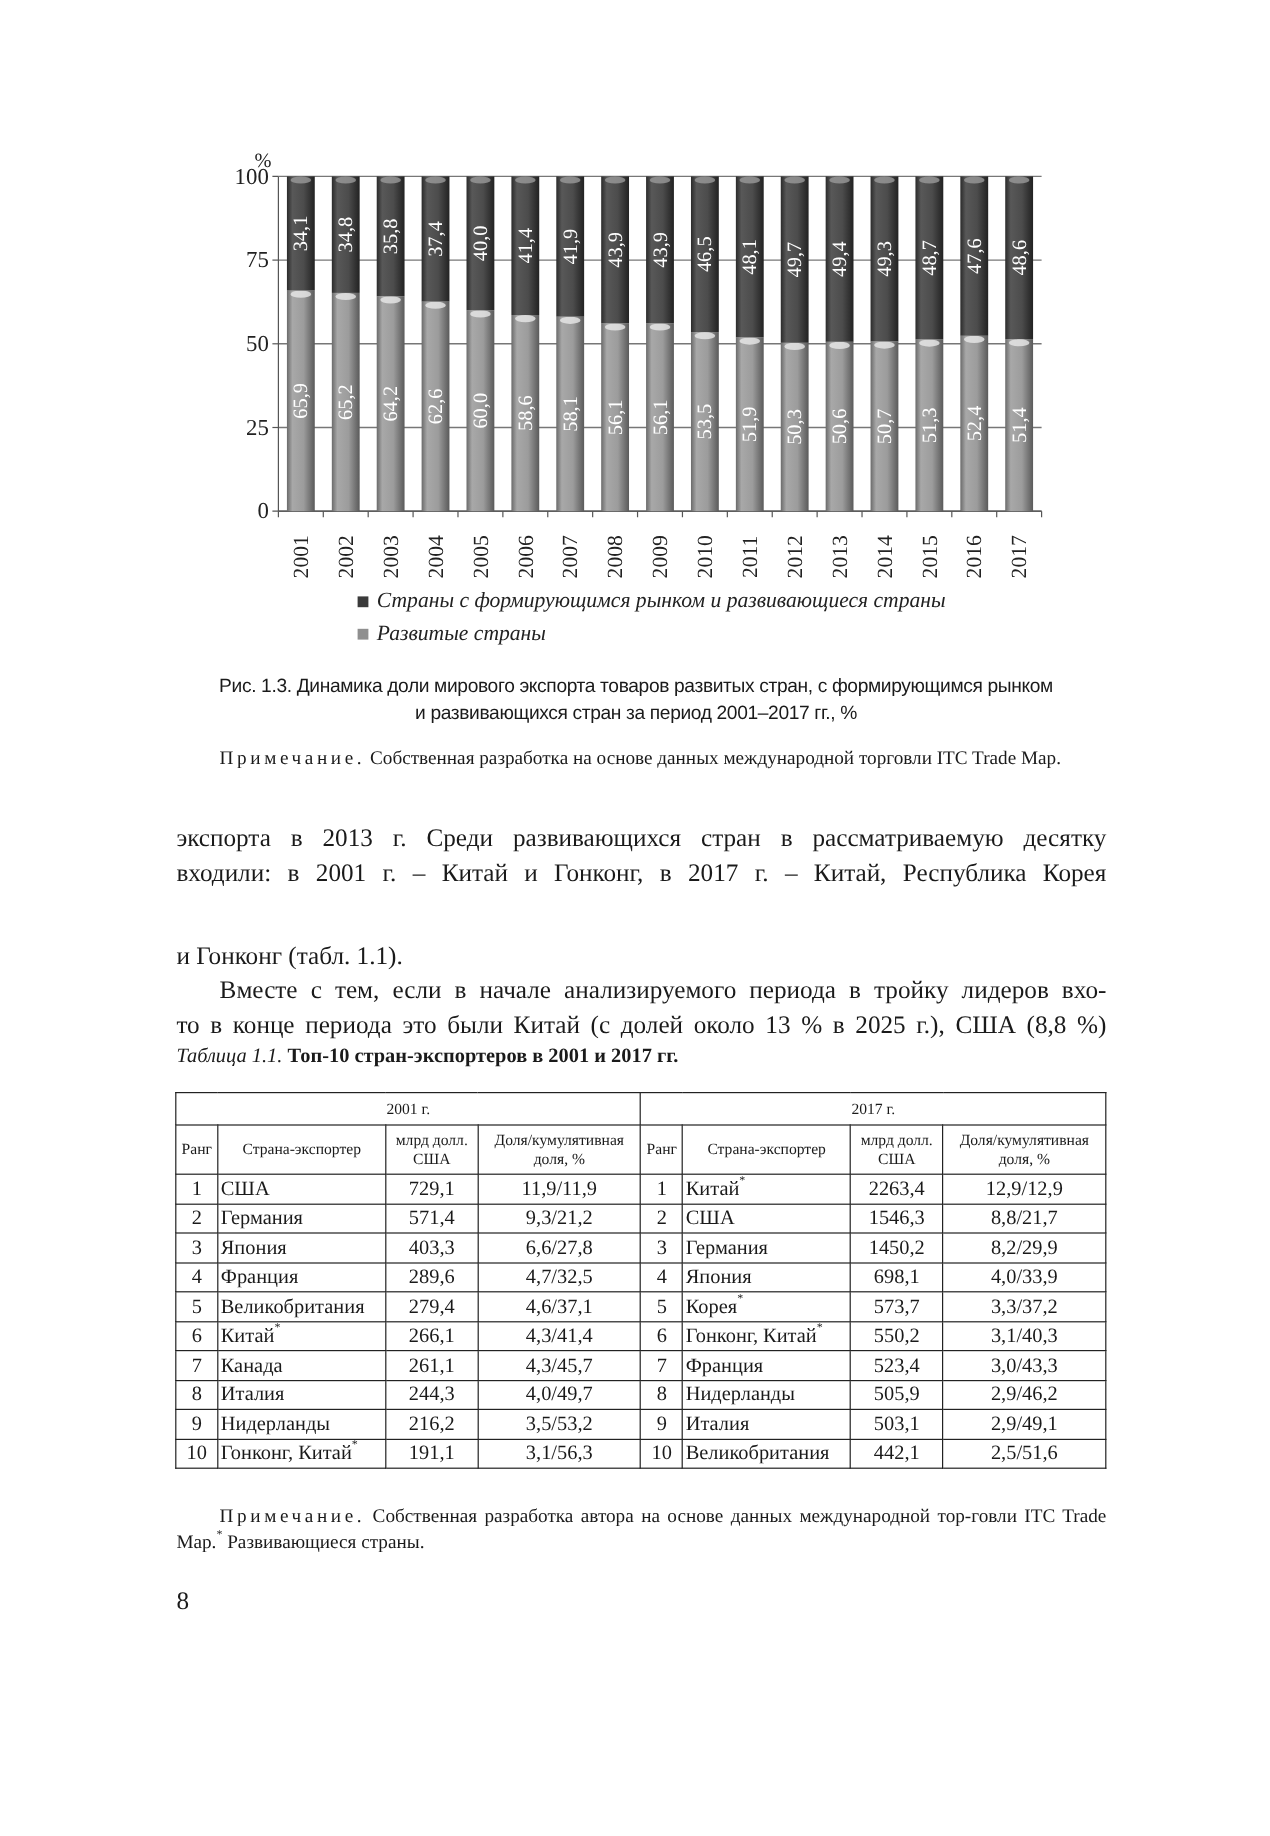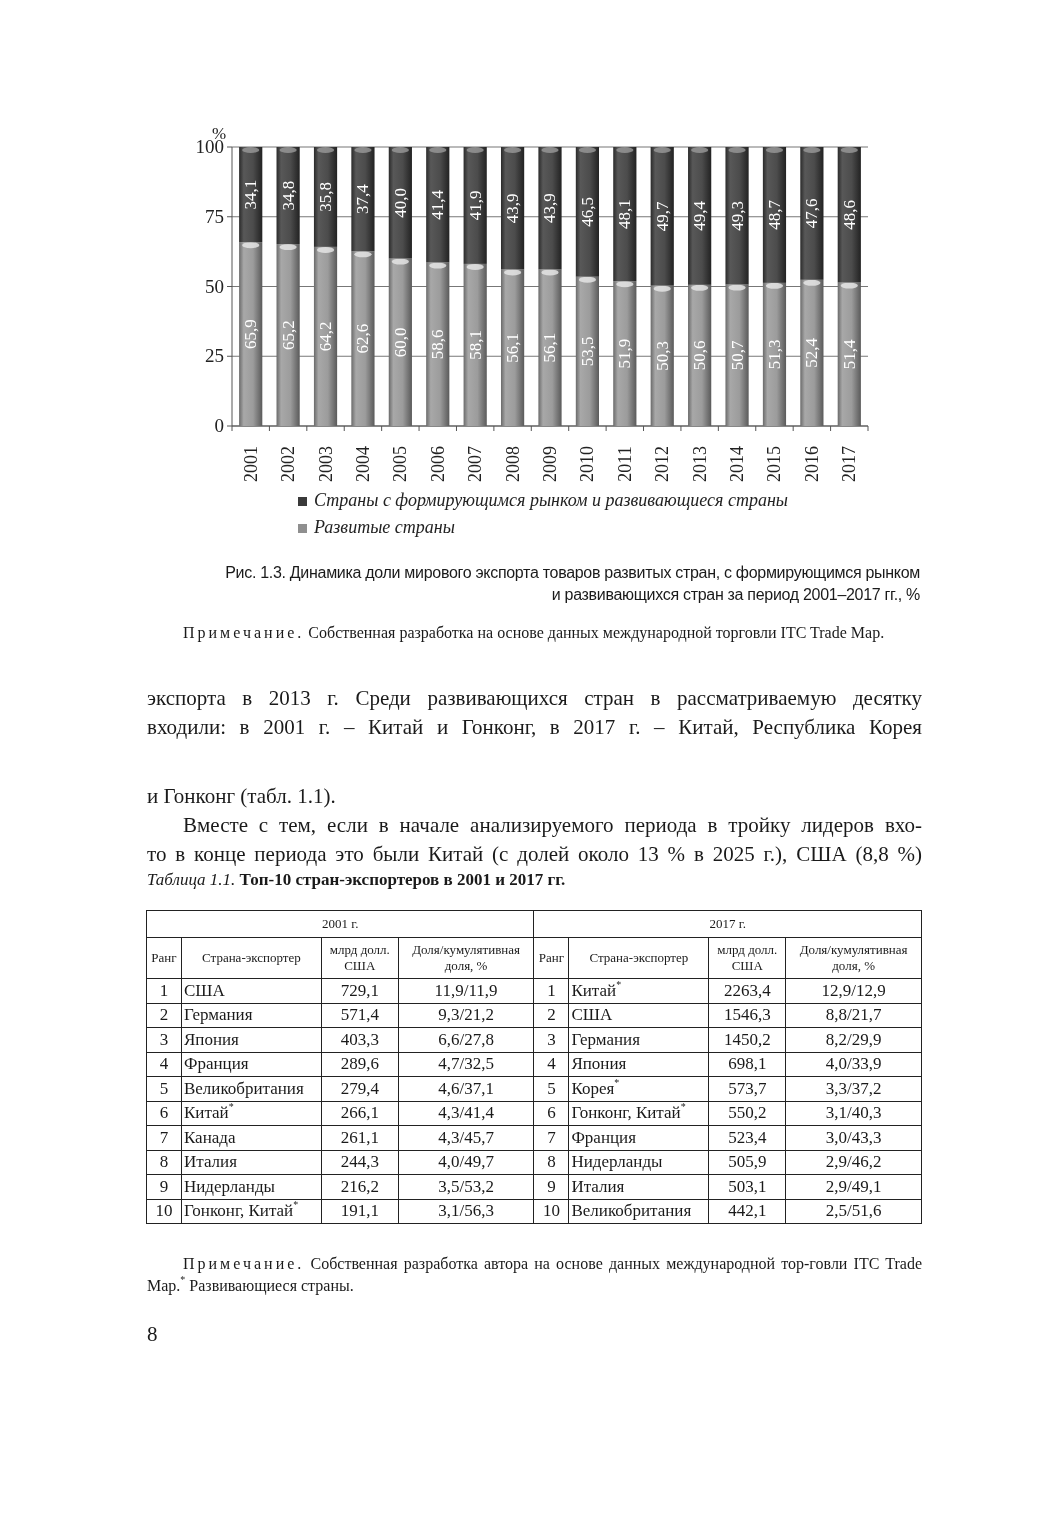--- a/index.html
+++ b/index.html
@@ -1,19 +1,19 @@
 <!DOCTYPE html>
 <html><head>
 <meta charset="utf-8">
 <style>
   html, body { margin: 0; padding: 0; background: #ffffff; }
   body { width: 1058px; height: 1530px; position: relative; overflow: hidden;
          font-family: "Liberation Serif", "DejaVu Serif", serif; color: #1a1a1a; }
   #chart { position: absolute; left: 180px; top: 118px; width: 700px; height: 430px; }
-  .caption { position: absolute; left: 140px; width: 780px; text-align: right;
+  .caption { position: absolute; left: 140px; width: 780px; text-align: center;
              font-family: "Liberation Sans", sans-serif; font-stretch: condensed;
              font-size: 16px; line-height: 22px; top: 562px; letter-spacing: -0.3px; }
   .note { position: absolute; left: 147px; width: 775px; font-size: 16px; line-height: 22px;
           text-align: justify; }
   .note .sp { letter-spacing: 3px; }
   .note1 { top: 622px; }
   .body-text { position: absolute; left: 147px; width: 775px; font-size: 21px; line-height: 29px;
                top: 684px; }
   .body-text p { margin: 0; text-align: justify; text-align-last: justify; }
   .body-text p.last { text-align-last: left; margin-top: 40px; }

